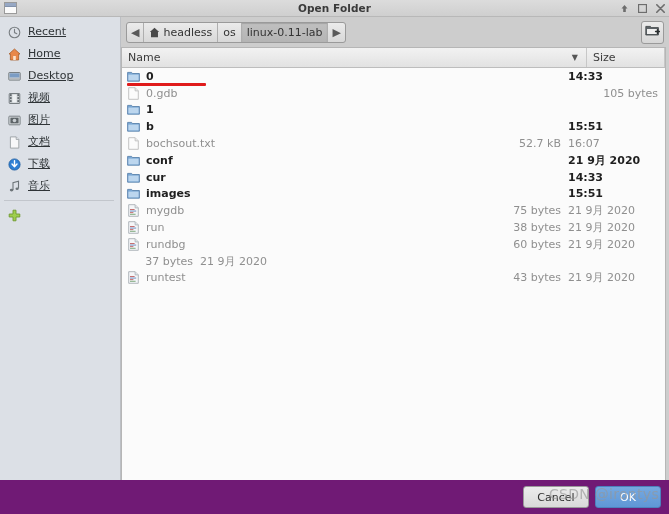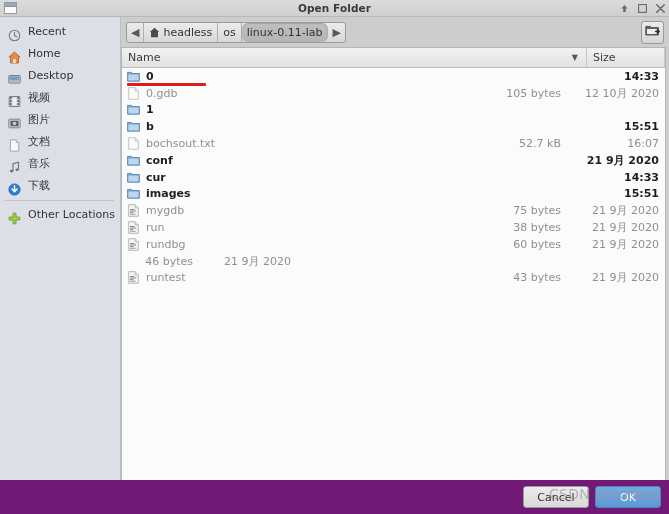--- a/index.html
+++ b/index.html
@@ -93,26 +93,27 @@
     width: 121px;
     min-width: 121px;
     background: #dce0e6;
     border-right: 1px solid #bcbfc4;
     padding-top: 4px;
     box-sizing: border-box;
     position: relative;
   }
   .side-item {
     display: flex;
-    align-items: flex-end;
+    align-items: center;
     height: 22px;
     padding-left: 7px;
     gap: 6px;
     font-size: 11px;
     color: #2f3437;
+    text-decoration: underline;
   }
   .side-label { line-height: 22px; white-space: nowrap; }
   .side-icon {
     width: 15px;
     height: 15px;
     display: flex;
     align-items: center;
     justify-content: center;
     flex: 0 0 15px;
   }
@@ -160,21 +161,20 @@
     border-right: 1px solid #aeaeae;
     box-sizing: border-box;
     background: transparent;
     white-space: nowrap;
   }
   .crumb.arrow { padding: 0 4px; color: #5a5a5a; }
   .crumb.last { border-right: none; }
   .crumb.selected {
     background: linear-gradient(to bottom, #c0c0c0, #b4b4b4);
     box-shadow: inset 0 1px 1px rgba(0,0,0,0.15);
-    border-radius: 6px;
   }
   .crumb-home {
     width: 11px; height: 11px;
     display: inline-flex; align-items: center; justify-content: center;
   }
   .newfolder-btn {
     width: 23px;
     height: 23px;
     border: 1px solid #9a9a9a;
     border-radius: 3px;
@@ -250,21 +250,21 @@
   .cell-size {
     width: 78px;
     min-width: 78px;
     text-align: right;
     padding-right: 7px;
     box-sizing: border-box;
   }
   .cell-mod {
     width: 97px;
     min-width: 97px;
-    text-align: right;
+    text-align: left;
     padding-right: 6px;
     box-sizing: border-box;
   }
   .row.dir .cell-name, .row.dir .cell-mod { color: #1f1f1f; font-weight: bold; }
   .row.file .cell-name, .row.file .cell-size, .row.file .cell-mod { color: #8f8f8f; }
   .ficon {
     width: 13px;
     height: 13px;
     flex: 0 0 13px;
     display: flex;
@@ -423,47 +423,46 @@
               <path d="M2.4 0.9 L8.2 0.9 L10.8 3.5 L10.8 12.1 L2.4 12.1 Z" fill="#f7f8f9" stroke="#9aa0a4" stroke-width="0.9"></path>
               <path d="M8.2 0.9 L8.2 3.5 L10.8 3.5" fill="#e2e5e8" stroke="#9aa0a4" stroke-width="0.8"></path>
             </svg>
         </span>
         <span class="side-label">文档</span>
       </div>
 
       <div class="side-item">
         <span class="side-icon">
           <svg width="13" height="13" viewBox="0 0 13 13">
+              <circle cx="6.5" cy="6.5" r="5.6" fill="#2e7fd4" stroke="#1d5c9e" stroke-width="0.8"></circle>
+              <path d="M6.5 2.8 L6.5 7.4 M4 6 L6.5 8.8 L9 6" stroke="#ffffff" stroke-width="1.4" fill="none" stroke-linecap="round" stroke-linejoin="round"></path>
+            </svg>
+        </span>
+        <span class="side-label">下载</span>
+      </div>
+
+      <div class="side-item">
+        <span class="side-icon">
+          <svg width="13" height="13" viewBox="0 0 13 13">
               <path d="M5 10 L5 2.6 L10.5 1.3 L10.5 8.6" fill="none" stroke="#6d7478" stroke-width="1.1"></path>
               <ellipse cx="3.6" cy="10.1" rx="1.8" ry="1.4" fill="#6d7478"></ellipse>
               <ellipse cx="9.1" cy="8.7" rx="1.6" ry="1.3" fill="#6d7478"></ellipse>
             </svg>
         </span>
         <span class="side-label">音乐</span>
       </div>
 
-      <div class="side-item">
-        <span class="side-icon">
-          <svg width="13" height="13" viewBox="0 0 13 13">
-              <circle cx="6.5" cy="6.5" r="5.6" fill="#2e7fd4" stroke="#1d5c9e" stroke-width="0.8"></circle>
-              <path d="M6.5 2.8 L6.5 7.4 M4 6 L6.5 8.8 L9 6" stroke="#ffffff" stroke-width="1.4" fill="none" stroke-linecap="round" stroke-linejoin="round"></path>
-            </svg>
-        </span>
-        <span class="side-label">下载</span>
-      </div>
-
       <div class="side-sep"></div>
 
       <div class="side-item">
         <span class="side-icon">
           <svg width="13" height="13" viewBox="0 0 13 13">
               <path d="M5 1.2 H8 V5 H11.8 V8 H8 V11.8 H5 V8 H1.2 V5 H5 Z" fill="#9fce4e" stroke="#6f9a31" stroke-width="0.9" stroke-linejoin="round"></path>
             </svg>
         </span>
-        <span class="side-label">Other Locations</span>
       </div>
     </div>
 
     <div class="rightpane">
 
       <div class="pathbar-row">
         <div class="breadcrumb">
           <div class="crumb arrow">◀</div>
           <div class="crumb">
             <span class="crumb-home">
@@ -522,21 +521,20 @@
               <div class="cell-name">
                 <span class="ficon">
                   <svg width="11" height="13" viewBox="0 0 11 13">
                     <path d="M0.7 0.7 H7.1 L10.3 3.9 V12.3 H0.7 Z" fill="#fcfcfc" stroke="#bdbdbd" stroke-width="0.9"></path>
                     <path d="M7.1 0.7 V3.9 H10.3" fill="#ececec" stroke="#bdbdbd" stroke-width="0.8"></path>
                   </svg>
                 </span>
                 <span>0.gdb</span>
               </div>
               <div class="cell-size">105 bytes</div>
-              <div class="cell-mod">12 10月 2020</div>
             </div>
             <div class="row dir">
               <div class="cell-name">
                 <span class="ficon">
                   <svg width="13" height="11" viewBox="0 0 13 11">
                     <path d="M0.6 1.4 H4.6 L5.5 2.5 H12.4 V10.2 H0.6 Z" fill="#7aa7d4" stroke="#4f7aa6" stroke-width="0.8"></path>
                     <rect x="1.4" y="3.6" width="10.2" height="5.8" fill="#bcd6ee"></rect>
                   </svg>
                 </span>
                 <span>1</span>
@@ -653,21 +651,21 @@
                     <rect x="2" y="8.2" width="3.4" height="0.9" fill="#c06060"></rect>
                     <rect x="2" y="9.8" width="5.6" height="0.9" fill="#70a070"></rect>
                   </svg>
                 </span>
                 <span>rundbg</span>
               </div>
               <div class="cell-size">60 bytes</div>
               <div class="cell-mod">21 9月 2020</div>
             </div>
             <div class="row file">
-              <div class="cell-size">46 bytes</div>
+              <div class="cell-size">37 bytes</div>
               <div class="cell-mod">21 9月 2020</div>
             </div>
             <div class="row file">
               <div class="cell-name">
                 <span class="ficon">
                   <svg width="11" height="13" viewBox="0 0 11 13">
                     <path d="M0.7 0.7 H7.1 L10.3 3.9 V12.3 H0.7 Z" fill="#f4f6f8" stroke="#a9b0b6" stroke-width="0.9"></path>
                     <path d="M7.1 0.7 V3.9 H10.3" fill="#e3e7ea" stroke="#a9b0b6" stroke-width="0.8"></path>
                     <rect x="2" y="5" width="4.6" height="0.9" fill="#c06060"></rect>
                     <rect x="2" y="6.6" width="6.2" height="0.9" fill="#6080b8"></rect>

